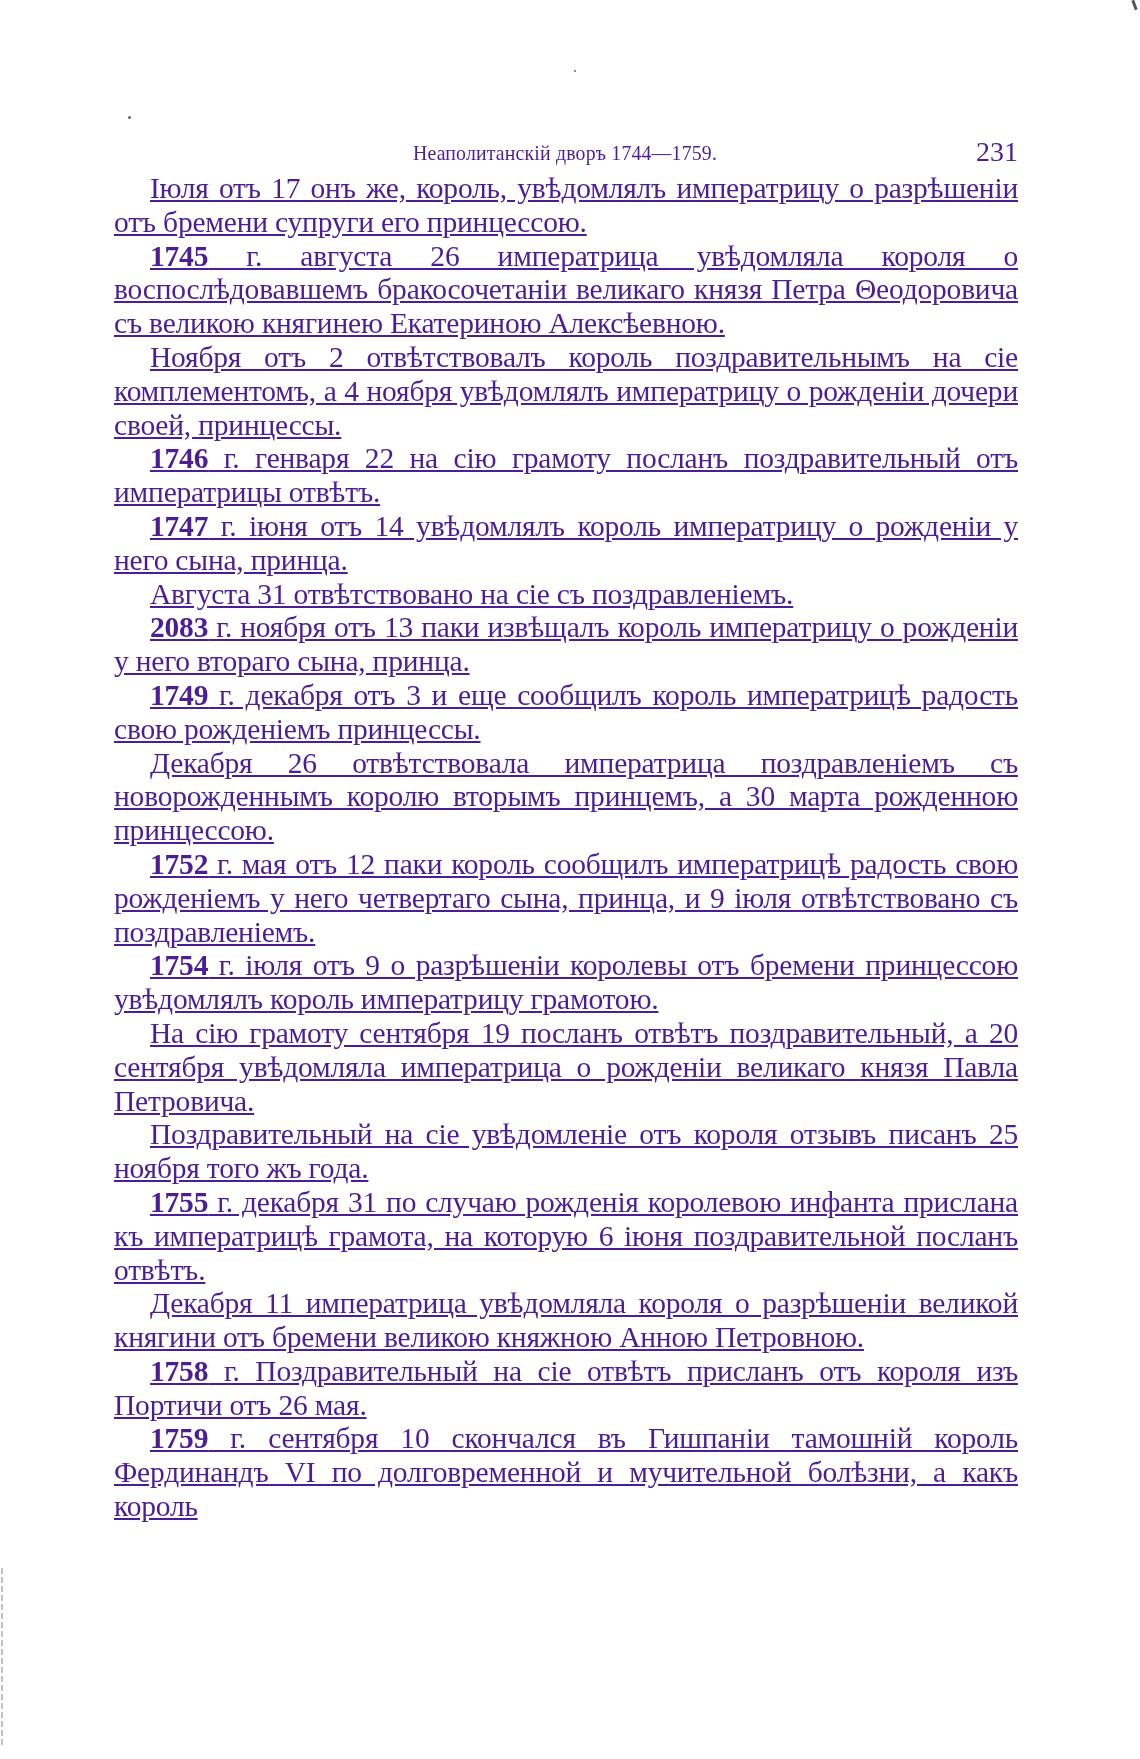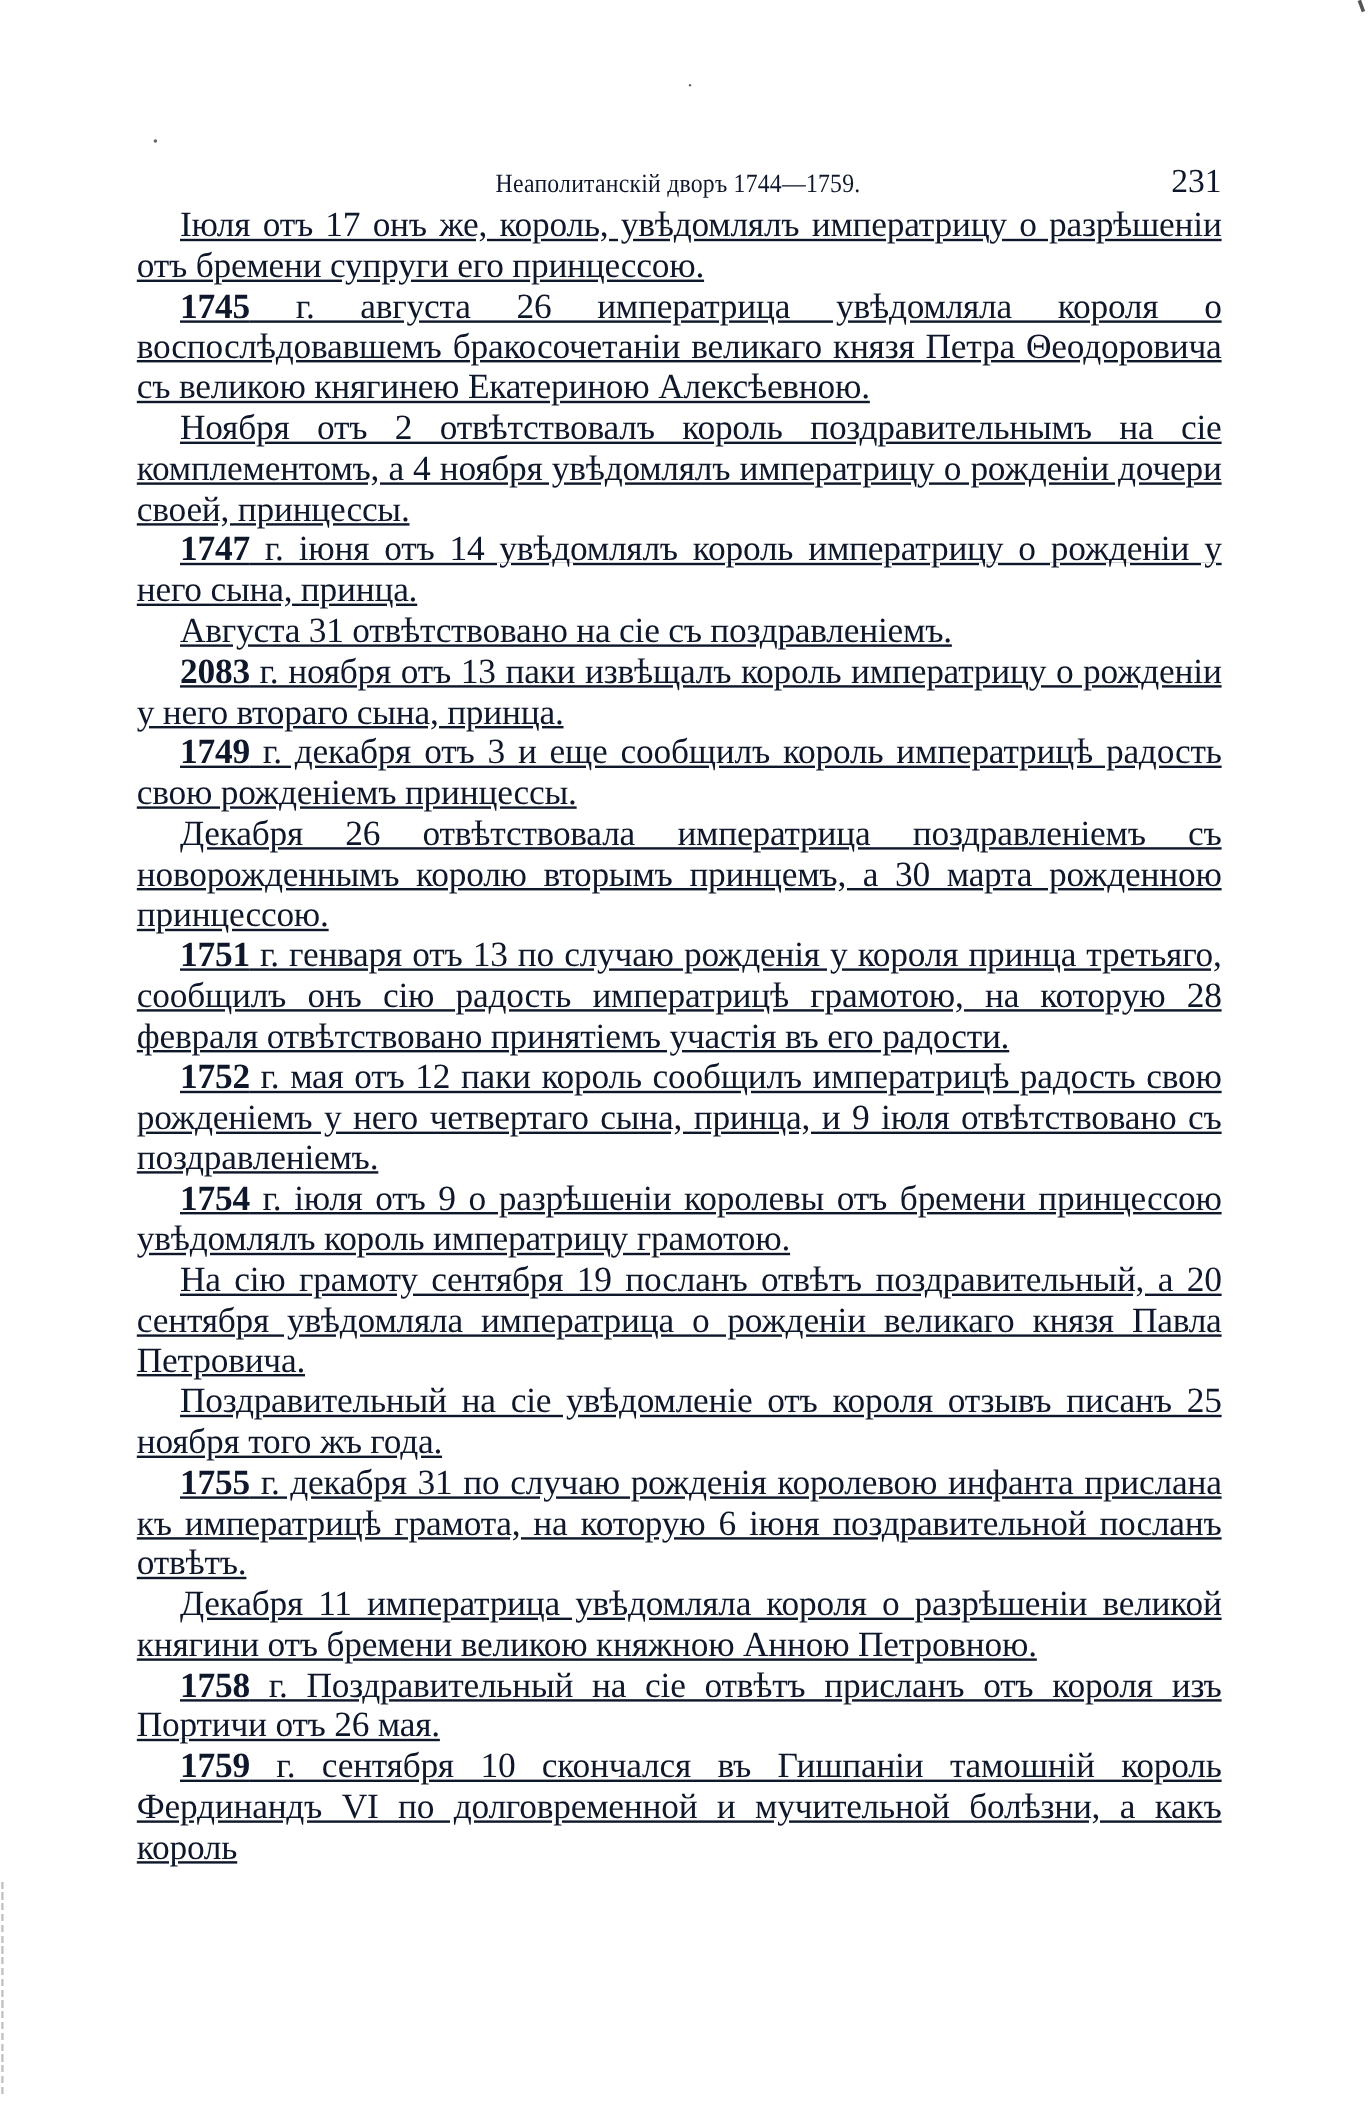--- a/index.html
+++ b/index.html
@@ -1,19 +1,19 @@
 <!DOCTYPE html>
 <html><head>
 <meta charset="utf-8">
 <style>
   html, body { margin: 0; padding: 0; background: #ffffff; }
   body { width: 1140px; height: 1759px; position: relative; overflow: hidden; }
   .page {
     position: absolute; left: 0; top: 0; width: 1140px; height: 1759px;
-    background: #ffffff; color: #0f172a;
+    background: #ffffff; color: #4c1d95;
     font-family: "Liberation Serif", "DejaVu Serif", serif;
   }
   .running-head {
     position: absolute; top: 136px; left: 112px; width: 906px; height: 40px;
   }
   .running-title {
     position: absolute; left: 0; right: 0; text-align: center;
     font-size: 22px; letter-spacing: 0.2px; top: 4px;
     transform: scaleX(0.9);
   }
@@ -51,26 +51,26 @@
 
   <div class="running-head">
     <div class="running-title">Неаполитанскій дворъ 1744—1759.</div>
     <div class="page-number">231</div>
   </div>
 
   <div class="body-text">
     <p class="para"><span class="year"></span><span>Іюля отъ 17 онъ же, король, увѣдомлялъ императрицу о разрѣшеніи отъ бремени супруги его принцессою.</span></p>
     <p class="para"><span class="year">1745</span><span> г. августа 26 императрица увѣдомляла короля о воспослѣдовавшемъ бракосочетаніи великаго князя Петра Θеодоровича съ великою княгинею Екатериною Алексѣевною.</span></p>
     <p class="para"><span class="year"></span><span>Ноября отъ 2 отвѣтствовалъ король поздравительнымъ на сіе комплементомъ, а 4 ноября увѣдомлялъ императрицу о рожденіи дочери своей, принцессы.</span></p>
+    <p class="para"><span class="year">1746</span><span> г. генваря 22 на сію грамоту посланъ поздравительный отъ императрицы отвѣтъ.</span></p>
     <p class="para"><span class="year">1747</span><span> г. іюня отъ 14 увѣдомлялъ король императрицу о рожденіи у него сына, принца.</span></p>
     <p class="para"><span class="year"></span><span>Августа 31 отвѣтствовано на сіе съ поздравленіемъ.</span></p>
     <p class="para"><span class="year">2083</span><span> г. ноября отъ 13 паки извѣщалъ король императрицу о рожденіи у него втораго сына, принца.</span></p>
     <p class="para"><span class="year">1749</span><span> г. декабря отъ 3 и еще сообщилъ король императрицѣ радость свою рожденіемъ принцессы.</span></p>
     <p class="para"><span class="year"></span><span>Декабря 26 отвѣтствовала императрица поздравленіемъ съ новорожденнымъ королю вторымъ принцемъ, а 30 марта рожденною принцессою.</span></p>
-    <p class="para"><span class="year">1751</span><span> г. генваря отъ 13 по случаю рожденія у короля принца третьяго, сообщилъ онъ сію радость императрицѣ грамотою, на которую 28 февраля отвѣтствовано принятіемъ участія въ его радости.</span></p>
     <p class="para"><span class="year">1752</span><span> г. мая отъ 12 паки король сообщилъ императрицѣ радость свою рожденіемъ у него четвертаго сына, принца, и 9 іюля отвѣтствовано съ поздравленіемъ.</span></p>
     <p class="para"><span class="year">1754</span><span> г. іюля отъ 9 о разрѣшеніи королевы отъ бремени принцессою увѣдомлялъ король императрицу грамотою.</span></p>
     <p class="para"><span class="year"></span><span>На сію грамоту сентября 19 посланъ отвѣтъ поздравительный, а 20 сентября увѣдомляла императрица о рожденіи великаго князя Павла Петровича.</span></p>
     <p class="para"><span class="year"></span><span>Поздравительный на сіе увѣдомленіе отъ короля отзывъ писанъ 25 ноября того жъ года.</span></p>
     <p class="para"><span class="year">1755</span><span> г. декабря 31 по случаю рожденія королевою инфанта прислана къ императрицѣ грамота, на которую 6 іюня поздравительной посланъ отвѣтъ.</span></p>
     <p class="para"><span class="year"></span><span>Декабря 11 императрица увѣдомляла короля о разрѣшеніи великой княгини отъ бремени великою княжною Анною Петровною.</span></p>
     <p class="para"><span class="year">1758</span><span> г. Поздравительный на сіе отвѣтъ присланъ отъ короля изъ Портичи отъ 26 мая.</span></p>
     <p class="para"><span class="year">1759</span><span> г. сентября 10 скончался въ Гишпаніи тамошній король Фердинандъ VI по долговременной и мучительной болѣзни, а какъ король</span></p>
   </div>
 

